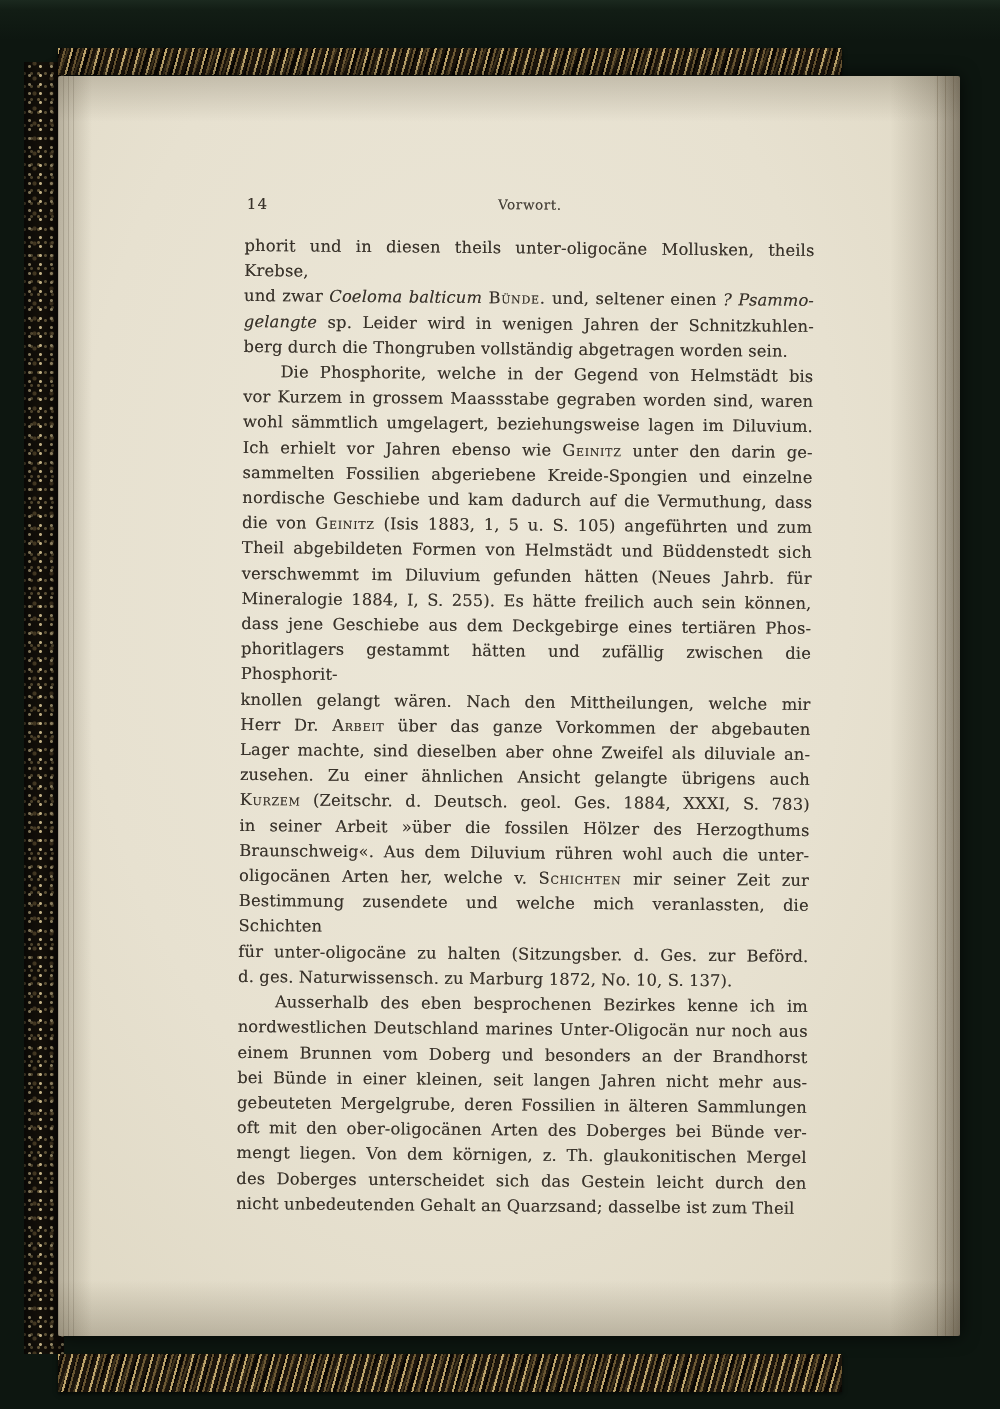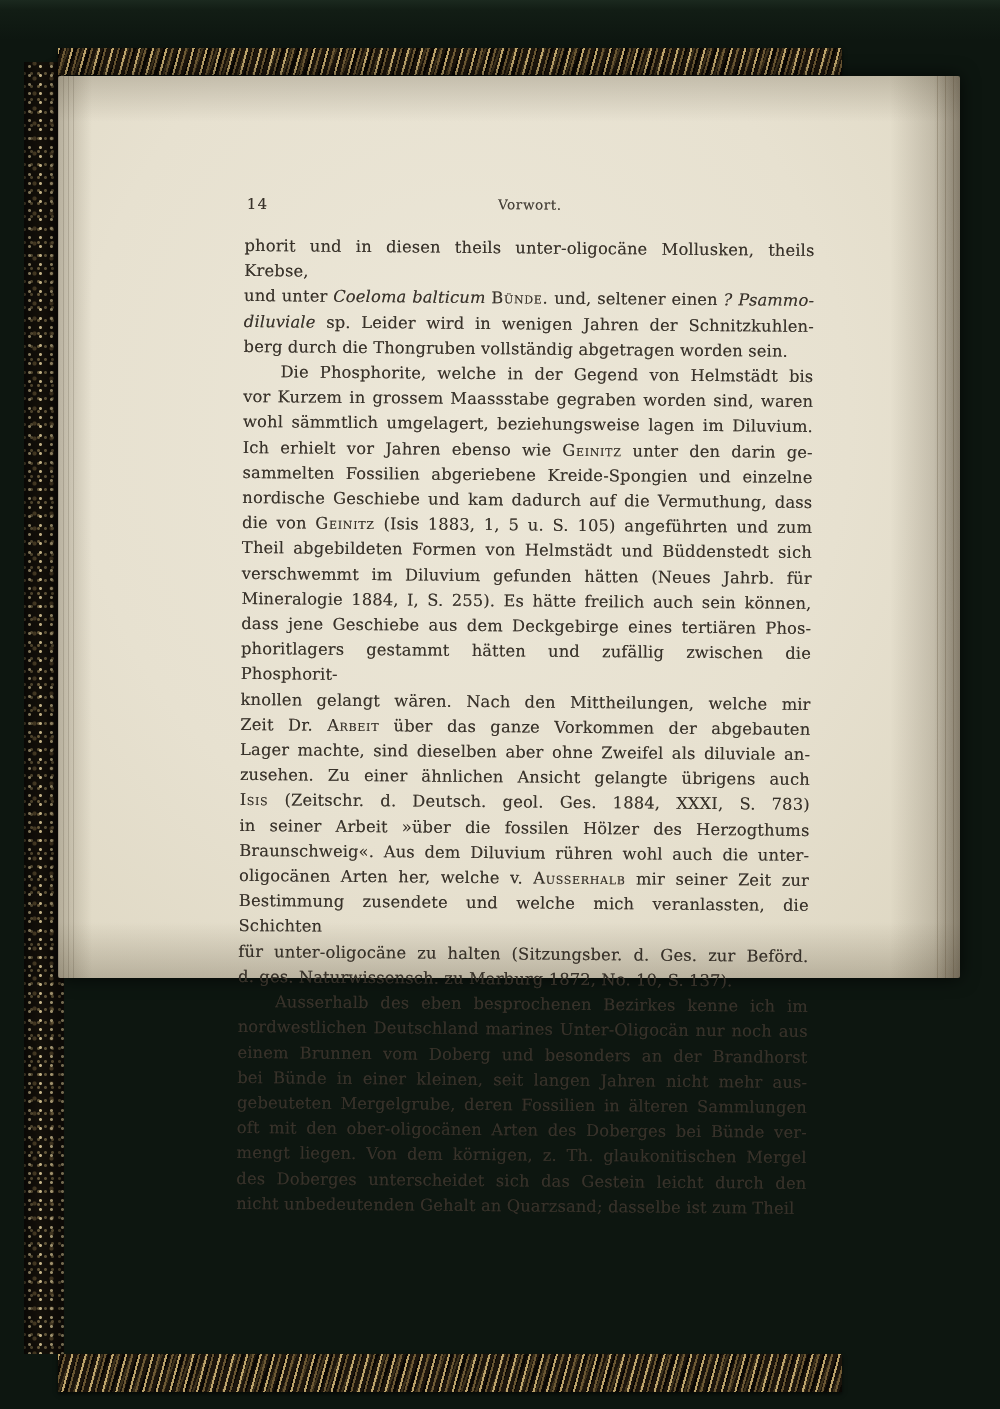--- a/index.html
+++ b/index.html
@@ -33,21 +33,21 @@
     background-image:
       linear-gradient(90deg, rgba(0,0,0,0.55), rgba(0,0,0,0) 40%, rgba(0,0,0,0.45)),
       radial-gradient(circle, rgba(216,198,150,0.9) 1px, rgba(0,0,0,0) 2px),
       radial-gradient(circle, rgba(150,130,88,0.65) 1px, rgba(0,0,0,0) 2px),
       radial-gradient(circle, rgba(95,78,48,0.8) 1.5px, rgba(0,0,0,0) 2.6px);
     background-size:100% 100%, 11px 9px, 7px 13px, 17px 15px;
     background-position:0 0, 0 0, 4px 5px, 2px 9px;
   }
   
   .paper{
-    position:absolute;left:58px;top:76px;width:902px;height:902px;
+    position:absolute;left:58px;top:76px;width:902px;height:1260px;
     border-radius:2px;
     background:
       linear-gradient(to right, rgba(68,58,38,0.28), rgba(0,0,0,0) 34px),
       linear-gradient(to left, rgba(58,48,32,0.30), rgba(0,0,0,0) 70px),
       linear-gradient(to bottom, rgba(70,60,40,0.22), rgba(0,0,0,0) 46px),
       linear-gradient(to top, rgba(70,60,40,0.26), rgba(0,0,0,0) 56px),
       radial-gradient(ellipse at 45% 38%, #ece7d8 0%, #e7e1d0 55%, #ddd6c1 100%);
     box-shadow:0 0 18px rgba(0,0,0,0.7);
   }
   .left-page-edges{
@@ -96,45 +96,45 @@
     <div class="right-page-edges"></div>
 
     <div class="text-rotate">
       <div class="header-row">
         <span class="pagenum">14</span>
         <span class="running-head">Vorwort.</span>
       </div>
       <div class="text-block">
           <div class="para">
             <div class="line"><span>phorit und in diesen theils unter-oligocäne Mollusken, theils Krebse,</span></div>
-            <div class="line"><span>und unter </span><span class="italic">Coeloma balticum</span><span> </span><span class="smallcaps">Bünde.</span><span> und, seltener einen </span><span class="italic">? Psammo-</span></div>
-            <div class="line"><span class="italic">diluviale</span><span> sp. Leider wird in wenigen Jahren der Schnitzkuhlen-</span></div>
+            <div class="line"><span>und zwar </span><span class="italic">Coeloma balticum</span><span> </span><span class="smallcaps">Bünde.</span><span> und, seltener einen </span><span class="italic">? Psammo-</span></div>
+            <div class="line"><span class="italic">gelangte</span><span> sp. Leider wird in wenigen Jahren der Schnitzkuhlen-</span></div>
             <div class="line final"><span>berg durch die Thongruben vollständig abgetragen worden sein.</span></div>
           </div>
           <div class="para">
             <div class="line indent"><span>Die Phosphorite, welche in der Gegend von Helmstädt bis</span></div>
             <div class="line"><span>vor Kurzem in grossem Maassstabe gegraben worden sind, waren</span></div>
             <div class="line"><span>wohl sämmtlich umgelagert, beziehungsweise lagen im Diluvium.</span></div>
             <div class="line"><span>Ich erhielt vor Jahren ebenso wie </span><span class="smallcaps">Geinitz</span><span> unter den darin ge-</span></div>
             <div class="line"><span>sammelten Fossilien abgeriebene Kreide-Spongien und einzelne</span></div>
             <div class="line"><span>nordische Geschiebe und kam dadurch auf die Vermuthung, dass</span></div>
             <div class="line"><span>die von </span><span class="smallcaps">Geinitz</span><span> (Isis 1883, 1, 5 u. S. 105) angeführten und zum</span></div>
             <div class="line"><span>Theil abgebildeten Formen von Helmstädt und Büddenstedt sich</span></div>
             <div class="line"><span>verschwemmt im Diluvium gefunden hätten (Neues Jahrb. für</span></div>
             <div class="line"><span>Mineralogie 1884, I, S. 255). Es hätte freilich auch sein können,</span></div>
             <div class="line"><span>dass jene Geschiebe aus dem Deckgebirge eines tertiären Phos-</span></div>
             <div class="line"><span>phoritlagers gestammt hätten und zufällig zwischen die Phosphorit-</span></div>
             <div class="line"><span>knollen gelangt wären. Nach den Mittheilungen, welche mir</span></div>
-            <div class="line"><span>Zeit Dr. </span><span class="smallcaps">Arbeit</span><span> über das ganze Vorkommen der abgebauten</span></div>
+            <div class="line"><span>Herr Dr. </span><span class="smallcaps">Arbeit</span><span> über das ganze Vorkommen der abgebauten</span></div>
             <div class="line"><span>Lager machte, sind dieselben aber ohne Zweifel als diluviale an-</span></div>
             <div class="line"><span>zusehen. Zu einer ähnlichen Ansicht gelangte übrigens auch</span></div>
-            <div class="line"><span class="smallcaps">Isis</span><span> (Zeitschr. d. Deutsch. geol. Ges. 1884, XXXI, S. 783)</span></div>
+            <div class="line"><span class="smallcaps">Kurzem</span><span> (Zeitschr. d. Deutsch. geol. Ges. 1884, XXXI, S. 783)</span></div>
             <div class="line"><span>in seiner Arbeit »über die fossilen Hölzer des Herzogthums</span></div>
             <div class="line"><span>Braunschweig«. Aus dem Diluvium rühren wohl auch die unter-</span></div>
-            <div class="line"><span>oligocänen Arten her, welche v. </span><span class="smallcaps">Ausserhalb</span><span> mir seiner Zeit zur</span></div>
+            <div class="line"><span>oligocänen Arten her, welche v. </span><span class="smallcaps">Schichten</span><span> mir seiner Zeit zur</span></div>
             <div class="line"><span>Bestimmung zusendete und welche mich veranlassten, die Schichten</span></div>
             <div class="line"><span>für unter-oligocäne zu halten (Sitzungsber. d. Ges. zur Beförd.</span></div>
             <div class="line final"><span>d. ges. Naturwissensch. zu Marburg 1872, No. 10, S. 137).</span></div>
           </div>
           <div class="para">
             <div class="line indent"><span>Ausserhalb des eben besprochenen Bezirkes kenne ich im</span></div>
             <div class="line"><span>nordwestlichen Deutschland marines Unter-Oligocän nur noch aus</span></div>
             <div class="line"><span>einem Brunnen vom Doberg und besonders an der Brandhorst</span></div>
             <div class="line"><span>bei Bünde in einer kleinen, seit langen Jahren nicht mehr aus-</span></div>
             <div class="line"><span>gebeuteten Mergelgrube, deren Fossilien in älteren Sammlungen</span></div>

